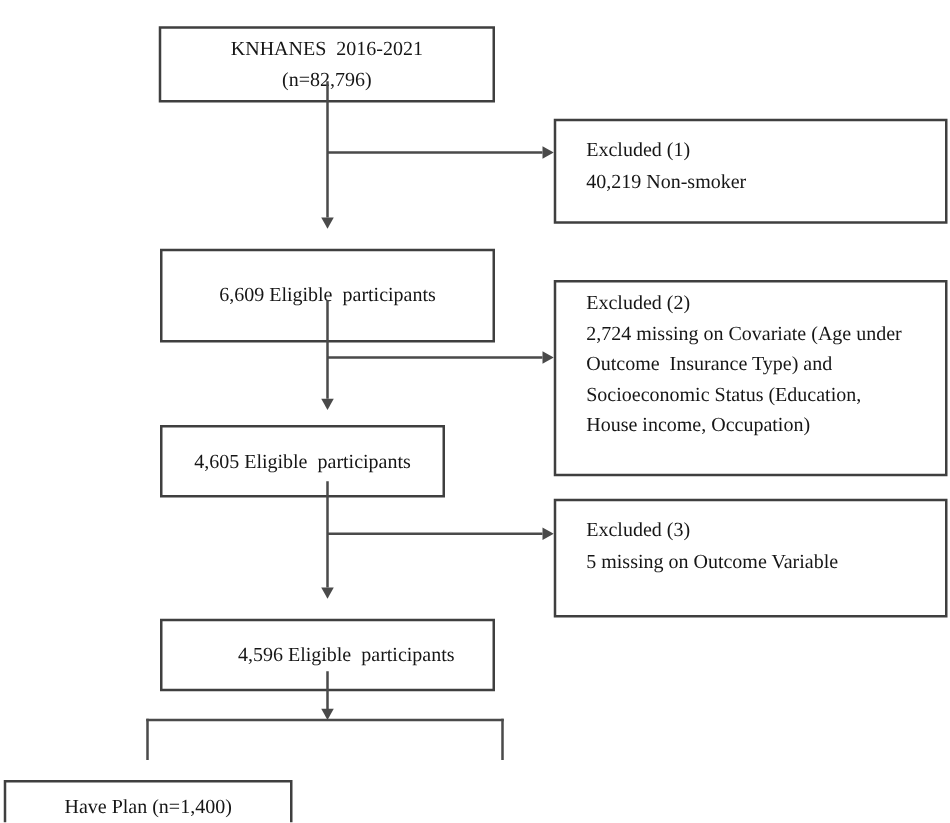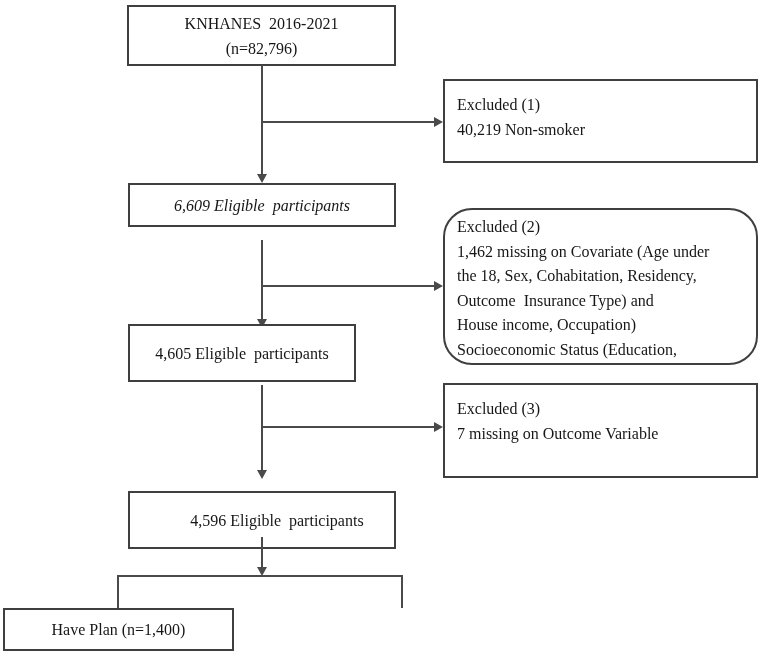--- a/index.html
+++ b/index.html
@@ -17,33 +17,34 @@
     font-family: "Liberation Serif", "DejaVu Serif", serif;
     font-size: 16px;
     color: var(--text);
     overflow: hidden;
   }
   .box {
     position: absolute;
     box-sizing: border-box;
     border: 2.5px solid var(--border);
     background: var(--background);
+    margin-top: 16px;
   }
   .center-box {
     display: flex;
     flex-direction: column;
     align-items: center;
     justify-content: center;
     text-align: center;
   }
   .center-box .line { white-space: pre; line-height: 25px; }
-  .excl-box { padding-left: 12px; padding-right: 8px; }
+  .excl-box { padding-left: 24px; padding-right: 8px; }
   .excl-box .line { white-space: pre; line-height: 24.5px; }
   .pt13 { padding-top: 12px; }
-  .pt6  { padding-top: 5px; border-radius: 29px; }
+  .pt6  { padding-top: 5px; }
   .vline { position: absolute; width: 1.6px; background: var(--connector); }
   .hline { position: absolute; height: 1.6px; background: var(--connector); }
   .arrow-down {
     position: absolute; width: 0; height: 0;
     border-left: 5px solid transparent;
     border-right: 5px solid transparent;
     border-top: 9px solid var(--connector);
   }
   .arrow-right {
     position: absolute; width: 0; height: 0;
@@ -66,55 +67,54 @@
   <div class="arrow-down" style="left:257px; top:174px;"></div>
 
   <div class="hline" style="left:262px; top:121px; width:172px;"></div>
   <div class="arrow-right" style="left:434px; top:117px;"></div>
 
   <div class="box excl-box pt13" style="left:443px; top:79px; width:315px; height:84px;">
     <div class="line">Excluded (1)</div>
     <div class="line">40,219 Non-smoker</div>
   </div>
 
-  <div class="box center-box" style="left:128px; top:183px; width:268px; height:44px;font-style:italic;">
+  <div class="box center-box" style="left:128px; top:183px; width:268px; height:75px;">
     <div class="line">6,609 Eligible  participants</div>
   </div>
 
   <div class="vline" style="left:261px; top:240px; height:79px;"></div>
   <div class="arrow-down" style="left:257px; top:319px;"></div>
 
   <div class="hline" style="left:262px; top:285px; width:172px;"></div>
   <div class="arrow-right" style="left:434px; top:281px;"></div>
 
   <div class="box excl-box pt6" style="left:443px; top:208px; width:315px; height:157px;">
     <div class="line">Excluded (2)</div>
-    <div class="line">1,462 missing on Covariate (Age under</div>
-    <div class="line">the 18, Sex, Cohabitation, Residency,</div>
+    <div class="line">2,724 missing on Covariate (Age under</div>
     <div class="line">Outcome  Insurance Type) and</div>
+    <div class="line">Socioeconomic Status (Education,</div>
     <div class="line">House income, Occupation)</div>
-    <div class="line">Socioeconomic Status (Education,</div>
   </div>
 
   <div class="box center-box" style="left:128px; top:324px; width:228px; height:58px;">
     <div class="line">4,605 Eligible  participants</div>
   </div>
 
   <div class="vline" style="left:261px; top:385px; height:85px;"></div>
   <div class="arrow-down" style="left:257px; top:470px;"></div>
 
   <div class="hline" style="left:262px; top:426px; width:172px;"></div>
   <div class="arrow-right" style="left:434px; top:422px;"></div>
 
   <div class="box excl-box pt13" style="left:443px; top:383px; width:315px; height:95px;">
     <div class="line">Excluded (3)</div>
-    <div class="line">7 missing on Outcome Variable</div>
+    <div class="line">5 missing on Outcome Variable</div>
   </div>
 
-  <div class="box center-box" style="left:128px; top:491px; width:268px; height:58px;padding-left:30px;">
+  <div class="box center-box" style="left:128px; top:479px; width:268px; height:58px;padding-left:30px;">
     <div class="line">4,596 Eligible  participants</div>
   </div>
 
   <div class="vline" style="left:261px; top:537px; height:31px;"></div>
   <div class="arrow-down" style="left:257px; top:567px;"></div>
 
   <div class="hline" style="left:117px; top:575px; width:286px;"></div>
   <div class="vline" style="left:117px; top:575px; height:33px;"></div>
   <div class="vline" style="left:401px; top:575px; height:33px;"></div>
 

